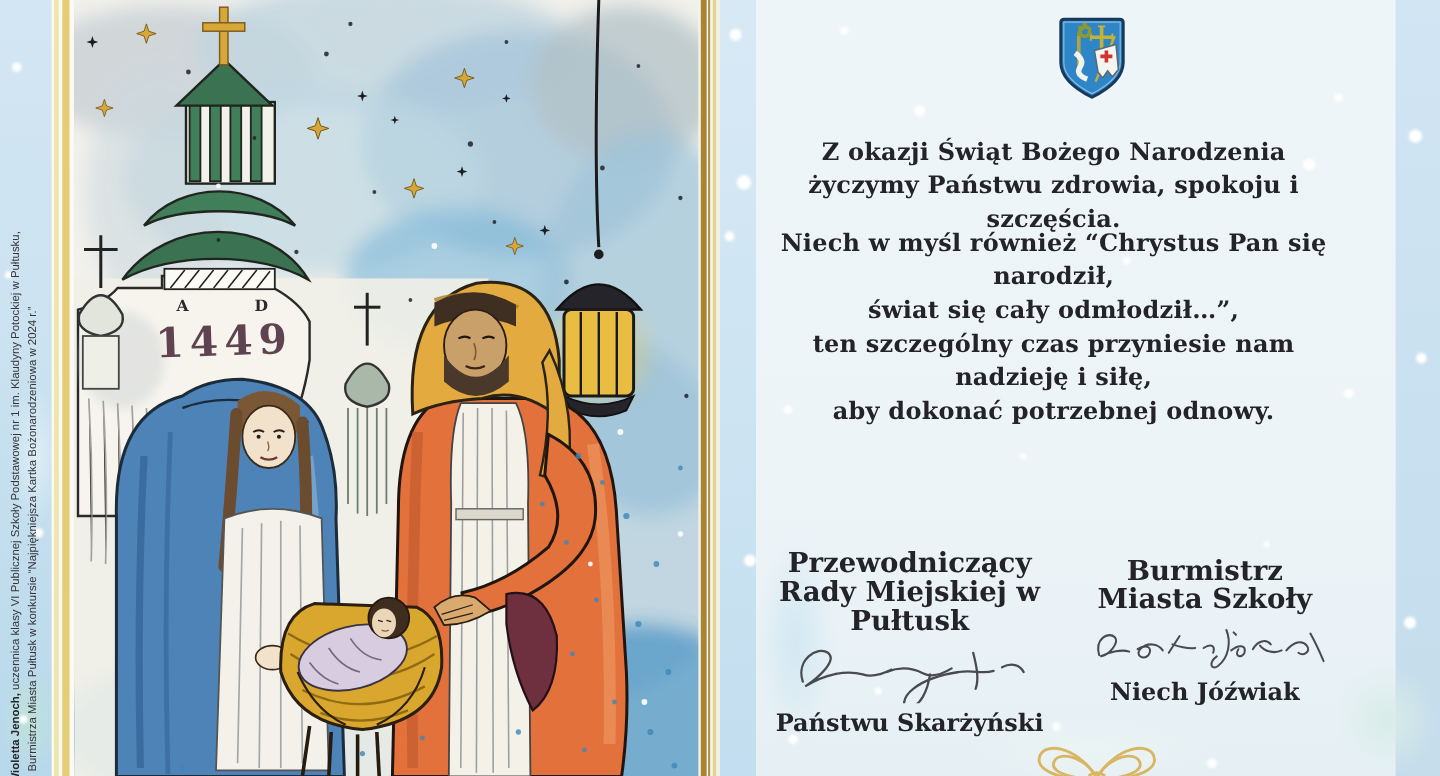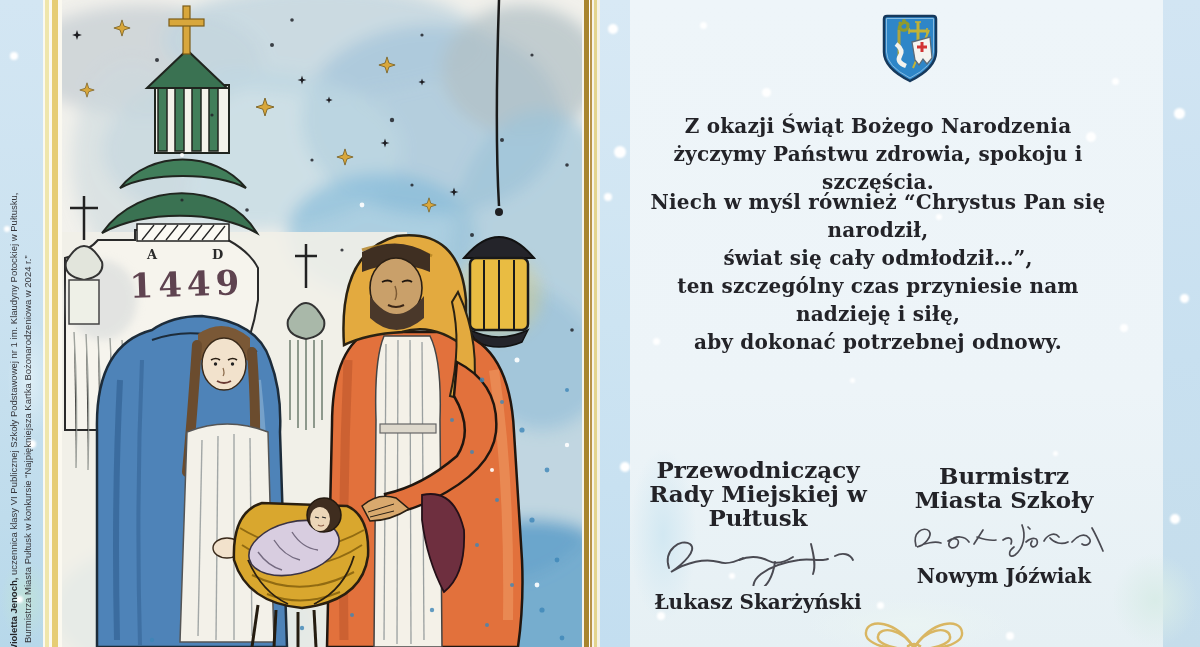--- a/index.html
+++ b/index.html
@@ -438,41 +438,41 @@
     <div class="title">Rady Miejskiej w Pułtusk</div>
     <svg width="210" height="52" viewBox="0 0 210 52">
       <g fill="none" stroke="#4a4a52" stroke-width="1.9" stroke-linecap="round">
         <path d="M16,34 C10,16 28,4 37,10 C45,16 30,30 18,38 C34,28 52,24 66,28 C74,31 82,28 90,24"></path>
         <path d="M86,26 C98,21 108,23 116,27 C124,31 132,28 140,23"></path>
         <path d="M122,28 C120,42 114,54 105,56 C98,57 99,47 108,40 C117,33 132,28 146,26 C158,24 166,28 175,25"></path>
         <path d="M158,10 C161,22 163,32 160,40"></path>
         <path d="M182,22 C190,18 197,20 200,26"></path>
       </g>
     </svg>
-    <div class="name">Łukasz Skarżyński</div>
+    <div class="name">Państwu Skarżyński</div>
   </div>
 
   <div class="sig sig-right">
     <div class="title">Burmistrz</div>
     <div class="title">Miasta Szkoły</div>
     <svg width="200" height="44" viewBox="0 0 200 44">
       <g fill="none" stroke="#4a4a52" stroke-width="1.7" stroke-linecap="round">
         <path d="M12,30 C8,16 20,10 25,15 C29,20 20,30 13,31 C21,27 31,25 37,27"></path>
         <path d="M44,25 C52,20 57,24 53,30 C49,34 42,31 46,25 C52,19 61,20 65,26"></path>
         <path d="M70,28 L79,14 M73,21 C79,23 86,25 92,24"></path>
         <path d="M99,24 C105,20 109,22 107,28"></path>
         <path d="M118,9 C122,19 120,32 111,39 C105,43 103,36 110,31"></path>
         <path d="M124,11 L126,13"></path>
         <path d="M122,26 C128,21 135,21 133,28 C131,33 124,31 128,25"></path>
         <path d="M140,25 C144,18 151,16 155,21 M146,22 C150,27 158,29 164,26"></path>
         <path d="M168,26 C174,19 181,17 185,22 C189,27 182,31 178,28"></path>
         <path d="M188,12 C192,19 196,28 199,35"></path>
       </g>
     </svg>
-    <div class="name">Nowym Jóźwiak</div>
+    <div class="name">Niech Jóźwiak</div>
   </div>
 
   <div class="bow">
     <svg width="112" height="60" viewBox="0 0 112 60">
       <g fill="none" stroke="#d9b662" stroke-width="2.4" stroke-linecap="round">
         <path d="M56,36 C38,8 10,6 8,20 C6,32 34,40 56,36 Z"></path>
         <path d="M56,36 C44,16 22,14 20,24 C18,32 40,39 56,36 Z"></path>
         <path d="M56,36 C74,8 102,6 104,20 C106,32 78,40 56,36 Z"></path>
         <path d="M56,36 C68,16 90,14 92,24 C94,32 72,39 56,36 Z"></path>
         <path d="M50,34 Q56,30 62,34 Q58,42 50,40 Z"></path>

